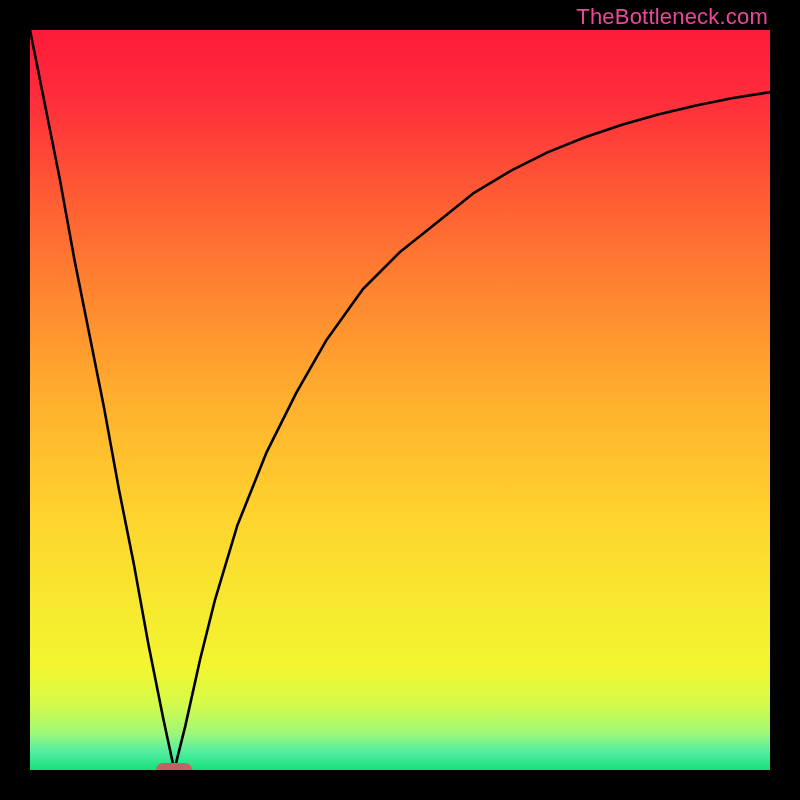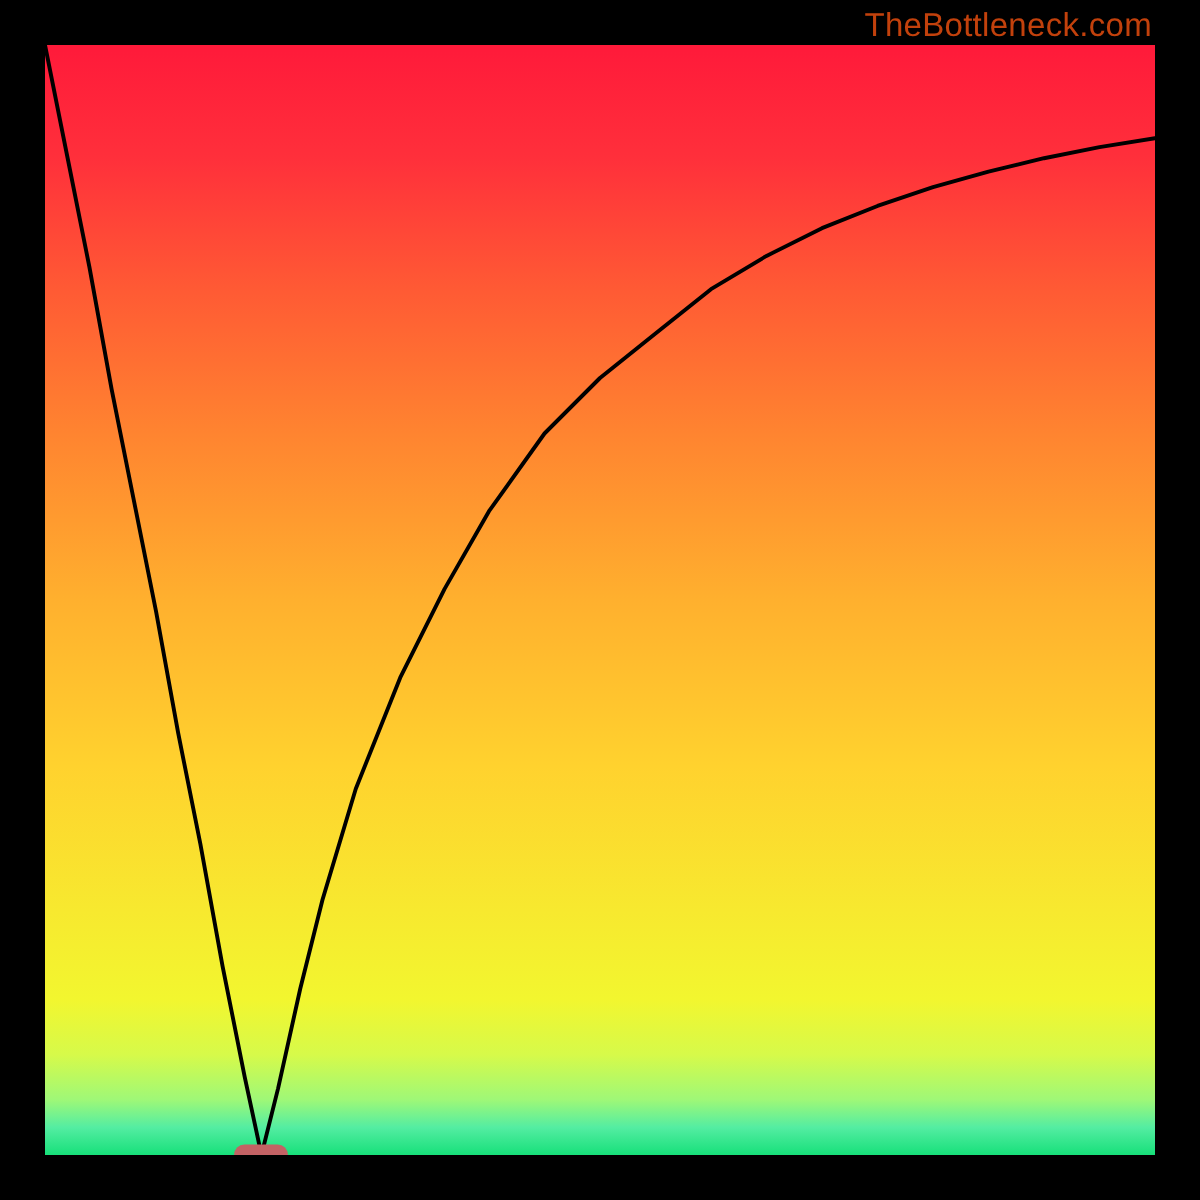--- a/index.html
+++ b/index.html
@@ -26,21 +26,21 @@
     overflow: hidden;
   }
   .gradient {
     position: absolute;
     left: 0; top: 0; right: 0; bottom: 0;
   }
   .watermark {
     position: absolute;
     top: 4px;
     right: 32px;
-    color: #c2410c;
+    color: #ec4899;
     font-size: 22px;
     font-weight: 500;
     letter-spacing: 0.2px;
   }
   svg.curve {
     position: absolute;
     left: 0; top: 0;
     width: 740px;
     height: 740px;
   }

